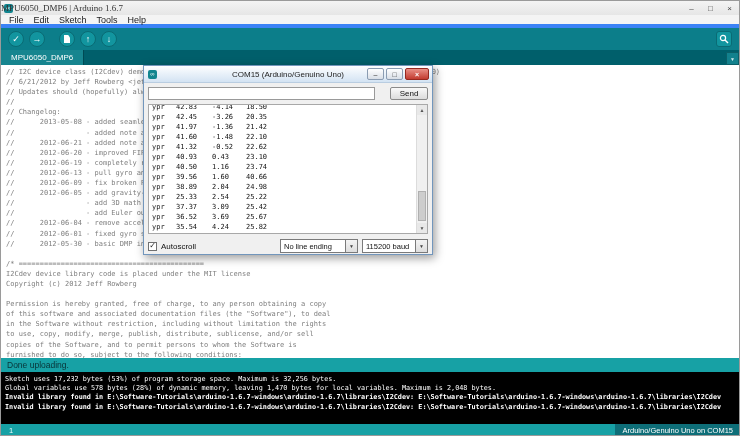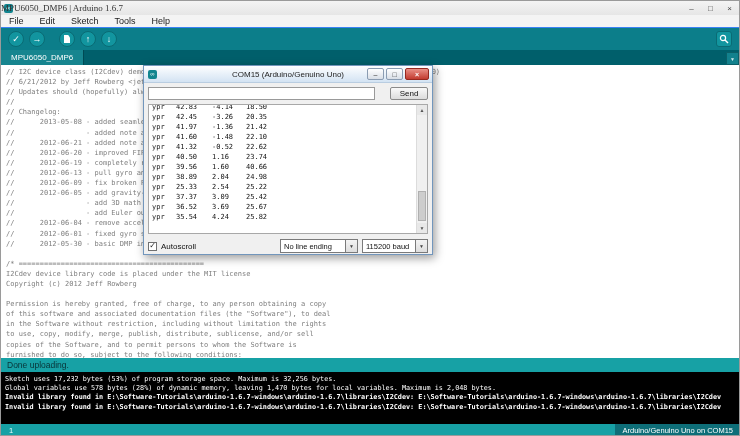--- a/index.html
+++ b/index.html
@@ -7,21 +7,21 @@
   .app { position:relative; width:740px; height:436px; overflow:hidden; background:#fff; border:1px solid #9a9a9a; }
 
   
   .titlebar { height:14px; background:linear-gradient(#f4f4f4,#e6e6e6); display:flex; align-items:center; position:relative; padding-left:3px; }
   .app-icon { width:9px; height:9px; border-radius:2px; background:#12858f; color:#fff; font-size:6px; line-height:9px; text-align:center; flex:0 0 auto; }
   .title-text { position:absolute; left:0; right:0; font-size:9px; color:#333;font-family:Liberation Serif, serif; }
   .win-controls { margin-left:auto; display:flex; height:100%; position:relative; z-index:2; }
   .win-btn { width:19px; height:100%; display:flex; align-items:center; justify-content:center; font-size:8px; color:#444; cursor:default; }
 
   
-  .menubar { height:13px; background:#f4f4f4; border-bottom:1px solid #3b82f6; display:flex; align-items:center; padding-left:3px;gap:6px; }
+  .menubar { height:13px; background:#f4f4f4; border-bottom:4px solid #3b82f6; display:flex; align-items:center; padding-left:3px; }
   .menu-item { font-size:9px; color:#1a1a1a; padding:0 5px; }
 
   
   .toolbar { height:22px; background:#0c7e8a; display:flex; align-items:center; padding:0 7px; }
   .tbtn { width:16px; height:16px; border-radius:50%; background:#12959f; border:1px solid #0a6b74; color:#fff; display:flex; align-items:center; justify-content:center; font-size:9px; line-height:1; margin-right:5px; }
   .tbtn.gap { margin-left:9px; }
   .sheet { width:6px; height:8px; background:#fff; clip-path:polygon(0 0,70% 0,100% 30%,100% 100%,0 100%); }
   .tbtn.right { margin-left:auto; margin-right:0; border-radius:3px; background:#12959f; }
 
   
@@ -163,20 +163,21 @@
       <span class="send-btn">Send</span>
     </div>
 
     <div class="monitor">
       <div class="monitor-lines">
           <div class="mrow"><span class="mc0">ypr</span><span class="mc1">42.83</span><span class="mc2">-4.14</span><span class="mc3">18.50</span></div>
           <div class="mrow"><span class="mc0">ypr</span><span class="mc1">42.45</span><span class="mc2">-3.26</span><span class="mc3">20.35</span></div>
           <div class="mrow"><span class="mc0">ypr</span><span class="mc1">41.97</span><span class="mc2">-1.36</span><span class="mc3">21.42</span></div>
           <div class="mrow"><span class="mc0">ypr</span><span class="mc1">41.60</span><span class="mc2">-1.48</span><span class="mc3">22.10</span></div>
           <div class="mrow"><span class="mc0">ypr</span><span class="mc1">41.32</span><span class="mc2">-0.52</span><span class="mc3">22.62</span></div>
+          <div class="mrow"><span class="mc0">ypr</span><span class="mc1">40.93</span><span class="mc2">0.43</span><span class="mc3">23.10</span></div>
           <div class="mrow"><span class="mc0">ypr</span><span class="mc1">40.50</span><span class="mc2">1.16</span><span class="mc3">23.74</span></div>
           <div class="mrow"><span class="mc0">ypr</span><span class="mc1">39.56</span><span class="mc2">1.60</span><span class="mc3">40.66</span></div>
           <div class="mrow"><span class="mc0">ypr</span><span class="mc1">38.89</span><span class="mc2">2.04</span><span class="mc3">24.98</span></div>
           <div class="mrow"><span class="mc0">ypr</span><span class="mc1">25.33</span><span class="mc2">2.54</span><span class="mc3">25.22</span></div>
           <div class="mrow"><span class="mc0">ypr</span><span class="mc1">37.37</span><span class="mc2">3.09</span><span class="mc3">25.42</span></div>
           <div class="mrow"><span class="mc0">ypr</span><span class="mc1">36.52</span><span class="mc2">3.69</span><span class="mc3">25.67</span></div>
           <div class="mrow"><span class="mc0">ypr</span><span class="mc1">35.54</span><span class="mc2">4.24</span><span class="mc3">25.82</span></div>
         </div>
       <div class="scrollbar">
         <span class="sb-btn">▲</span>

